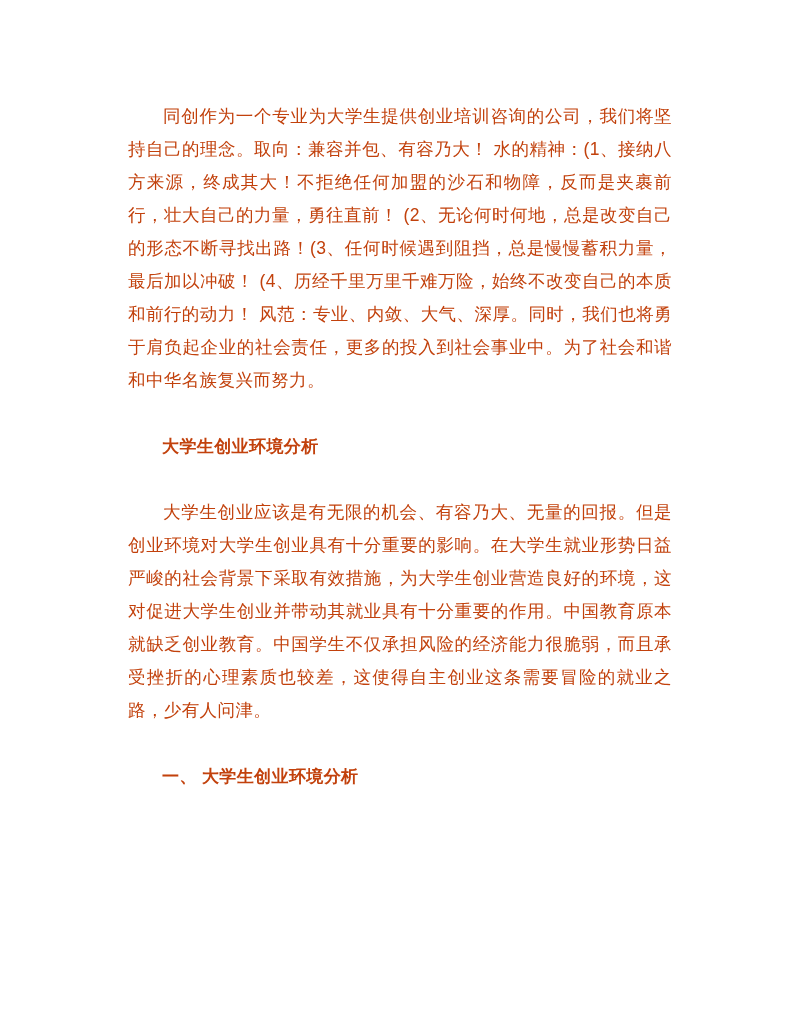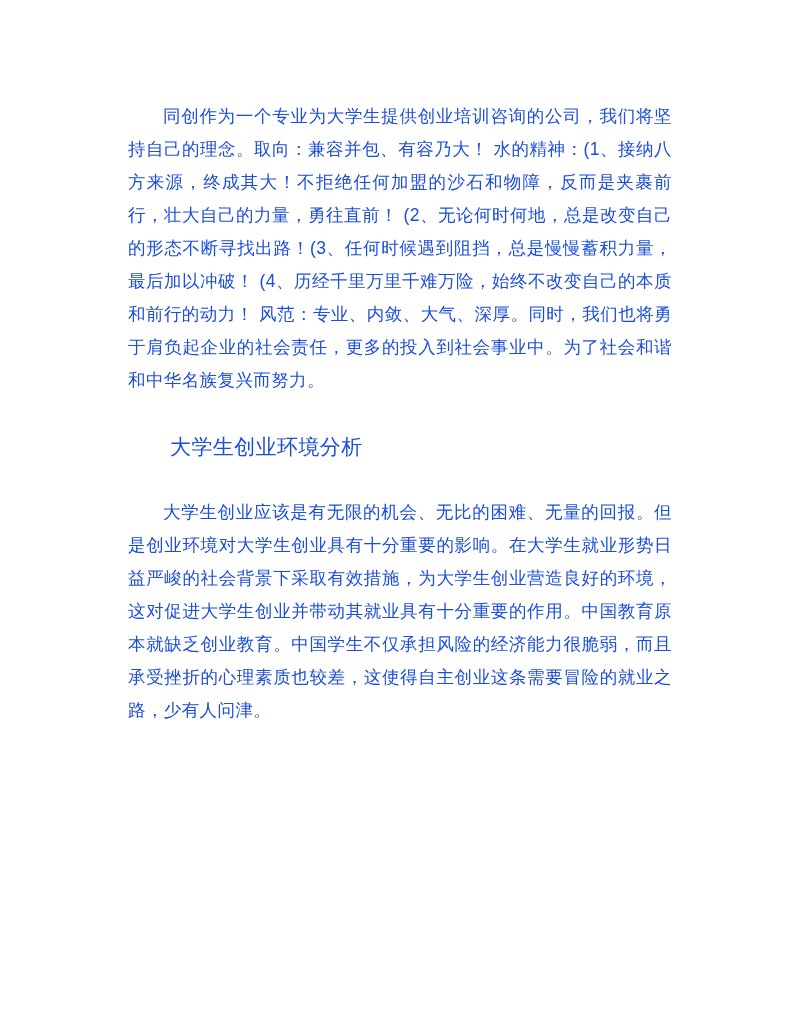--- a/index.html
+++ b/index.html
@@ -18,48 +18,50 @@
     width: 800px;
     height: 1036px;
     box-sizing: border-box;
     padding: 100px 128px 40px 128px;
     background: #ffffff;
   }
   .doc-body {
     font-size: 17.5px;
     line-height: 33px;
     letter-spacing: 0.4px;
-    color: #1d4ed8;
+    color: #c2410c;
     text-align: justify;
     text-justify: inter-ideograph;
   }
   p {
     margin: 0;
   }
   .para {
     text-indent: 2em;
     margin-bottom: 0;
   }
   .gap-large {
     margin-top: 33px;
   }
   .heading {
     text-indent: 2em;
-    font-size: 21px;
+    font-size: 17px;
     line-height: 33px;
+    font-weight: bold;
   }
 </style>
 </head>
 <body>
 
 <div class="page">
   <div class="doc-body">
 
     <p class="para">同创作为一个专业为大学生提供创业培训咨询的公司，我们将坚持自己的理念。取向：兼容并包、有容乃大！ 水的精神：(1、接纳八方来源，终成其大！不拒绝任何加盟的沙石和物障，反而是夹裹前行，壮大自己的力量，勇往直前！ (2、无论何时何地，总是改变自己的形态不断寻找出路！(3、任何时候遇到阻挡，总是慢慢蓄积力量，最后加以冲破！ (4、历经千里万里千难万险，始终不改变自己的本质和前行的动力！ 风范：专业、内敛、大气、深厚。同时，我们也将勇于肩负起企业的社会责任，更多的投入到社会事业中。为了社会和谐和中华名族复兴而努力。</p>
 
     <p class="heading gap-large">大学生创业环境分析</p>
 
-    <p class="para gap-large">大学生创业应该是有无限的机会、无比的困难、无量的回报。但是创业环境对大学生创业具有十分重要的影响。在大学生就业形势日益严峻的社会背景下采取有效措施，为大学生创业营造良好的环境，这对促进大学生创业并带动其就业具有十分重要的作用。中国教育原本就缺乏创业教育。中国学生不仅承担风险的经济能力很脆弱，而且承受挫折的心理素质也较差，这使得自主创业这条需要冒险的就业之路，少有人问津。</p>
+    <p class="para gap-large">大学生创业应该是有无限的机会、有容乃大、无量的回报。但是创业环境对大学生创业具有十分重要的影响。在大学生就业形势日益严峻的社会背景下采取有效措施，为大学生创业营造良好的环境，这对促进大学生创业并带动其就业具有十分重要的作用。中国教育原本就缺乏创业教育。中国学生不仅承担风险的经济能力很脆弱，而且承受挫折的心理素质也较差，这使得自主创业这条需要冒险的就业之路，少有人问津。</p>
 
+    <p class="heading gap-large">一、 大学生创业环境分析</p>
 
 
   </div>
 </div>
 
 </body></html>

